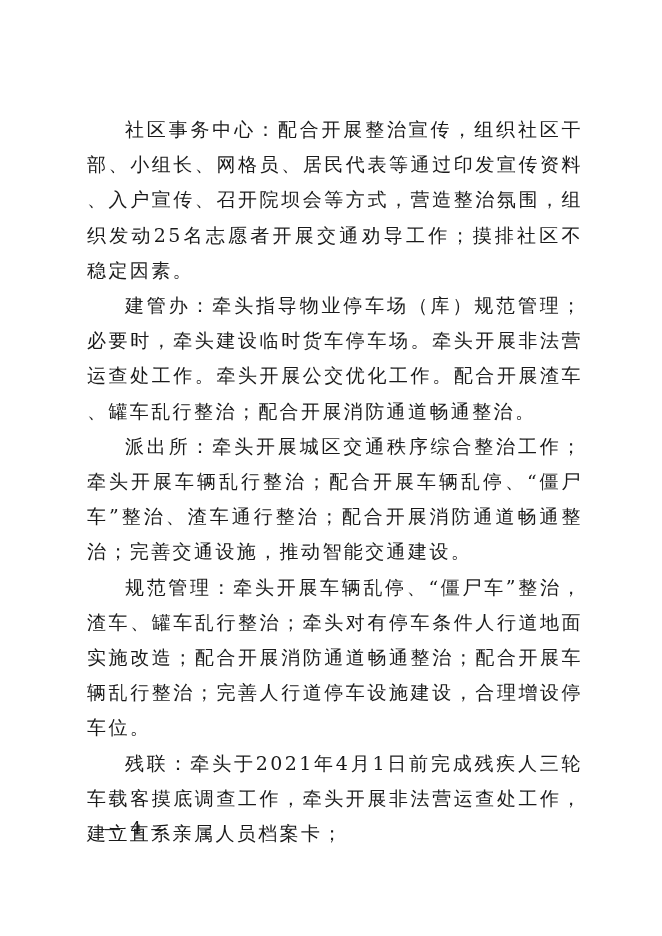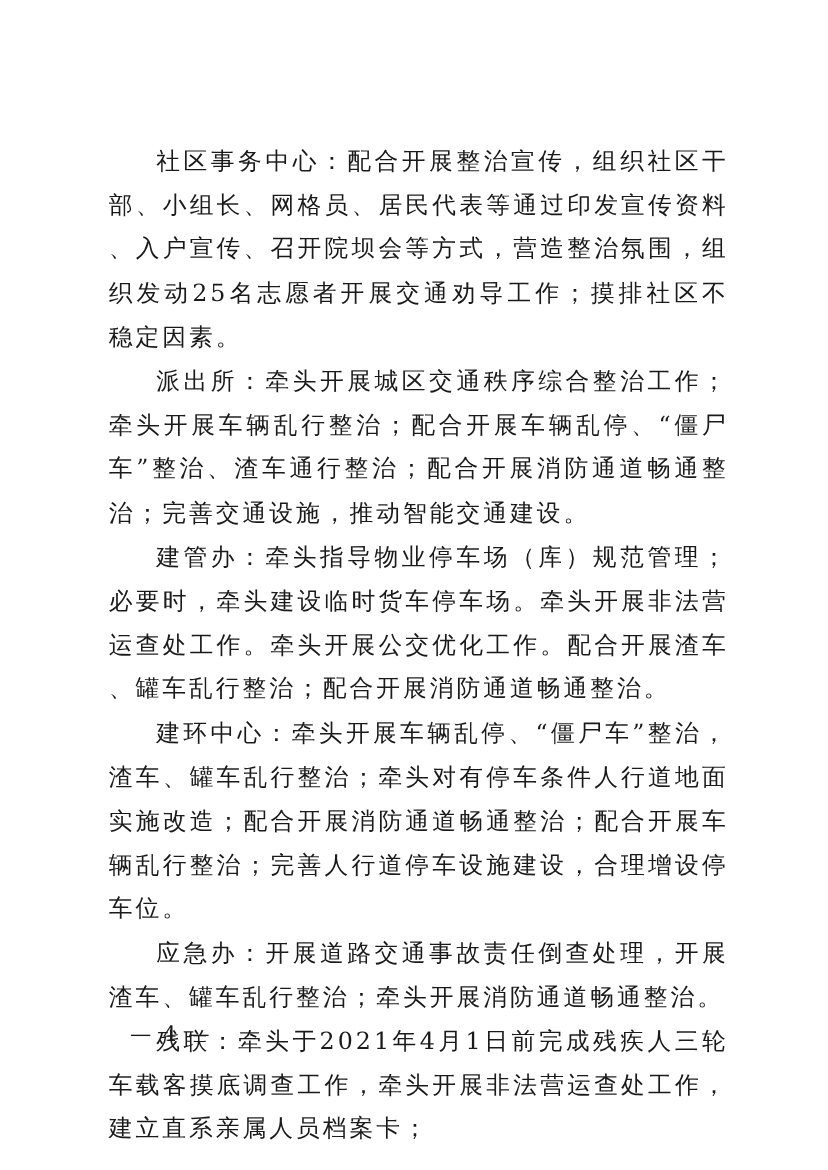--- a/index.html
+++ b/index.html
@@ -39,20 +39,19 @@
       font-size: 17px;
       letter-spacing: 2px;
       color: #1a1a1a;
     }
   </style>
 </head>
 <body>
 
 <div class="page">
   <p class="para">社区事务中心：配合开展整治宣传，组织社区干部、小组长、网格员、居民代表等通过印发宣传资料、入户宣传、召开院坝会等方式，营造整治氛围，组织发动25名志愿者开展交通劝导工作；摸排社区不稳定因素。</p>
+  <p class="para">建管办：牵头指导物业停车场（库）规范管理；必要时，牵头建设临时货车停车场。牵头开展非法营运查处工作。牵头开展公交优化工作。配合开展渣车、罐车乱行整治；配合开展消防通道畅通整治。</p>
   <p class="para">派出所：牵头开展城区交通秩序综合整治工作；牵头开展车辆乱行整治；配合开展车辆乱停、“僵尸车”整治、渣车通行整治；配合开展消防通道畅通整治；完善交通设施，推动智能交通建设。</p>
-  <p class="para">建管办：牵头指导物业停车场（库）规范管理；必要时，牵头建设临时货车停车场。牵头开展非法营运查处工作。牵头开展公交优化工作。配合开展渣车、罐车乱行整治；配合开展消防通道畅通整治。</p>
-  <p class="para">建环中心：牵头开展车辆乱停、“僵尸车”整治，渣车、罐车乱行整治；牵头对有停车条件人行道地面实施改造；配合开展消防通道畅通整治；配合开展车辆乱行整治；完善人行道停车设施建设，合理增设停车位。</p>
-  <p class="para">应急办：开展道路交通事故责任倒查处理，开展渣车、罐车乱行整治；牵头开展消防通道畅通整治。</p>
+  <p class="para">规范管理：牵头开展车辆乱停、“僵尸车”整治，渣车、罐车乱行整治；牵头对有停车条件人行道地面实施改造；配合开展消防通道畅通整治；配合开展车辆乱行整治；完善人行道停车设施建设，合理增设停车位。</p>
   <p class="para">残联：牵头于2021年4月1日前完成残疾人三轮车载客摸底调查工作，牵头开展非法营运查处工作，建立直系亲属人员档案卡；</p>
 </div>
 
 <div class="page-number">— 4 —</div>
 
 </body></html>

